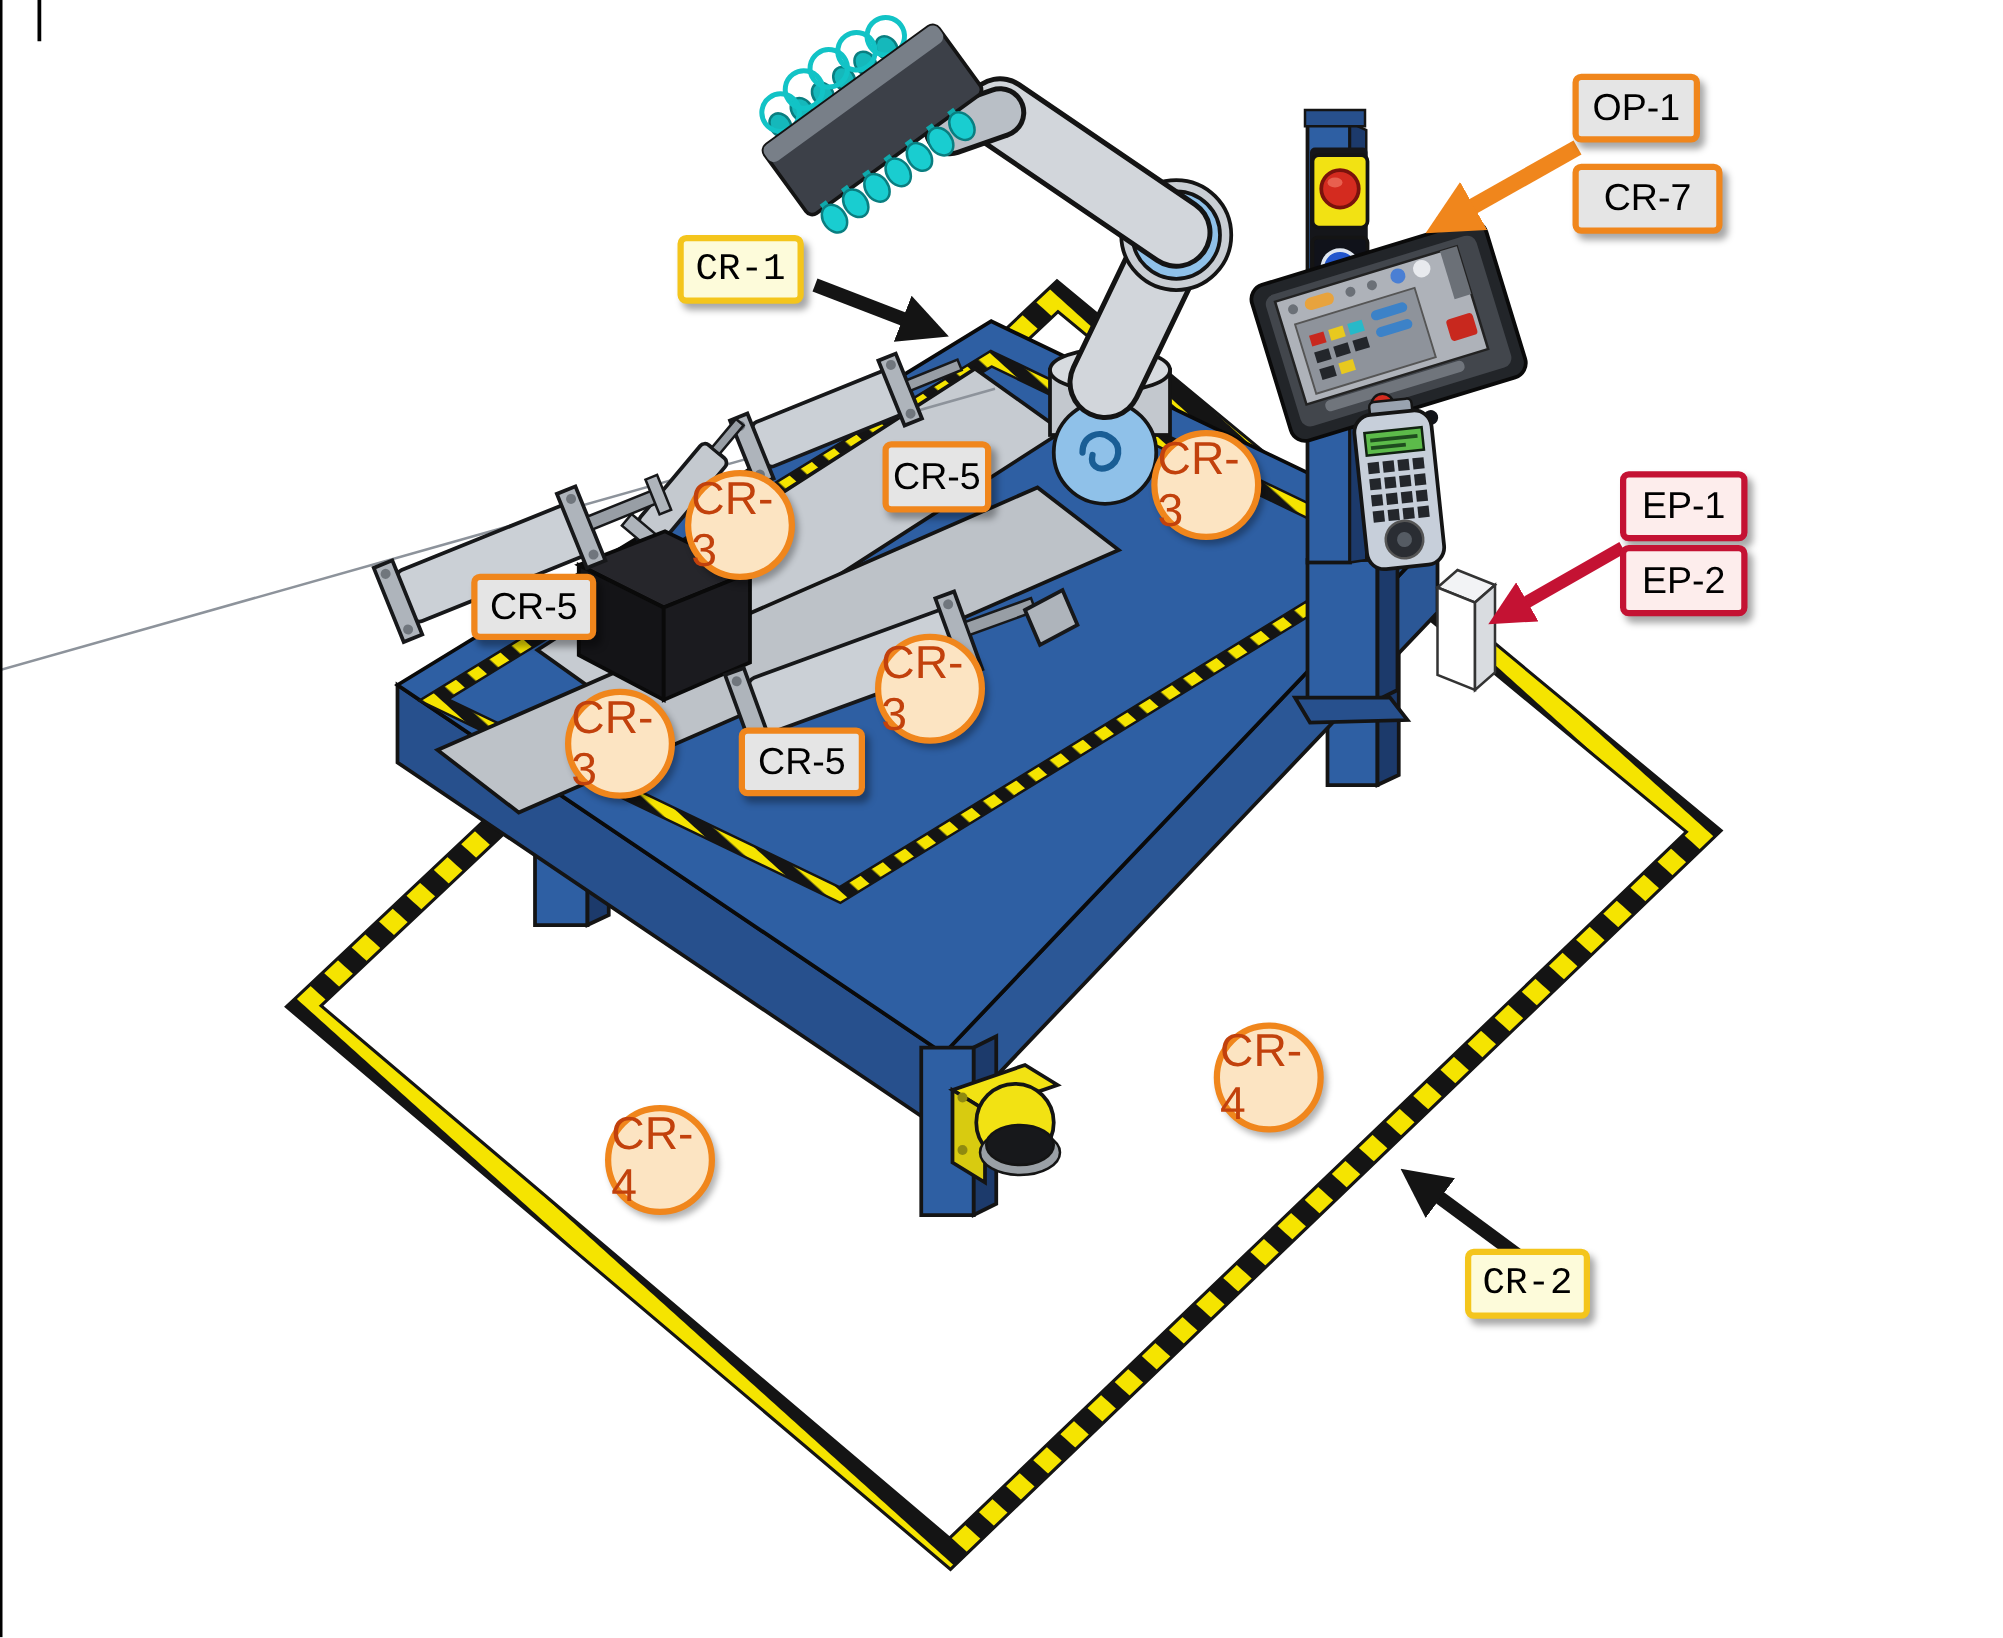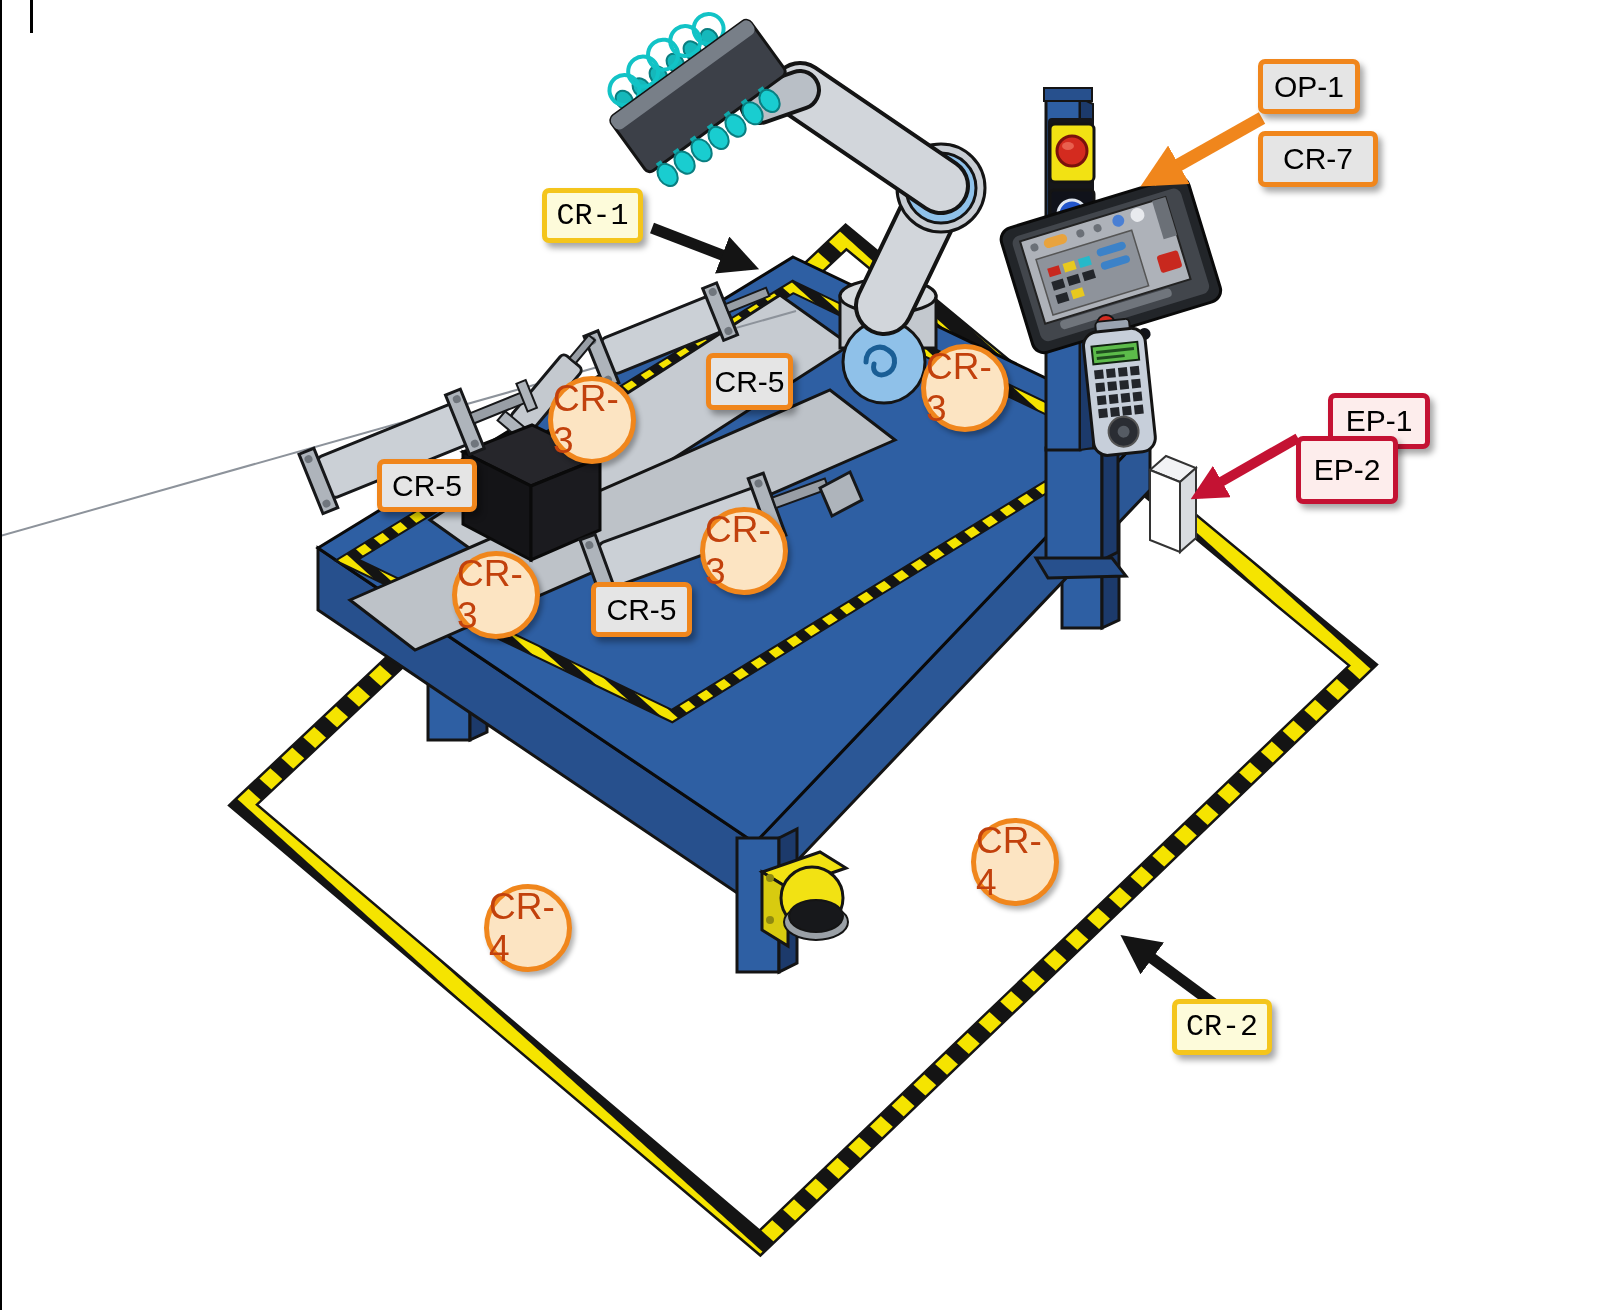--- a/index.html
+++ b/index.html
@@ -289,22 +289,22 @@
     <line x1="1298" y1="438" x2="1200" y2="494" stroke="#C41233" stroke-width="10" marker-end="url(#headRed)"></line>
   </g>
 </svg>
 
 <div class="edge-line" style="left:0;top:0;width:2px;height:1310px;"></div>
 <div class="edge-line" style="left:30px;top:0;width:3px;height:33px;"></div>
 
 <div class="lbl lbl-yellow" style="left:542px;top:188px;width:101px;height:55px;">CR-1</div>
 <div class="lbl lbl-orange" style="left:1258px;top:59px;width:102px;height:55px;">OP-1</div>
 <div class="lbl lbl-orange" style="left:1258px;top:131px;width:120px;height:56px;">CR-7</div>
-<div class="lbl lbl-red" style="left:1296px;top:393px;width:102px;height:56px;margin-left:32px;">EP-1</div>
-<div class="lbl lbl-red" style="left:1296px;top:436px;width:102px;height:68px;">EP-2</div>
+<div class="lbl lbl-red" style="left:1296px;top:377px;width:102px;height:56px;">EP-1</div>
+<div class="lbl lbl-red" style="left:1296px;top:436px;width:102px;height:57px;">EP-2</div>
 <div class="lbl lbl-yellow" style="left:1172px;top:999px;width:100px;height:56px;text-align:center;">CR-2</div>
 <div class="lbl lbl-orange" style="left:706px;top:353px;width:87px;height:57px;">CR-5</div>
 <div class="lbl lbl-orange" style="left:377px;top:459px;width:100px;height:53px;">CR-5</div>
 <div class="lbl lbl-orange" style="left:591px;top:582px;width:101px;height:55px;">CR-5</div>
 
 <div class="circ" style="left:548px;top:376px;">CR-3</div>
 <div class="circ" style="left:921px;top:344px;">CR-3</div>
 <div class="circ" style="left:700px;top:507px;">CR-3</div>
 <div class="circ" style="left:452px;top:551px;">CR-3</div>
 <div class="circ" style="left:484px;top:884px;">CR-4</div>

